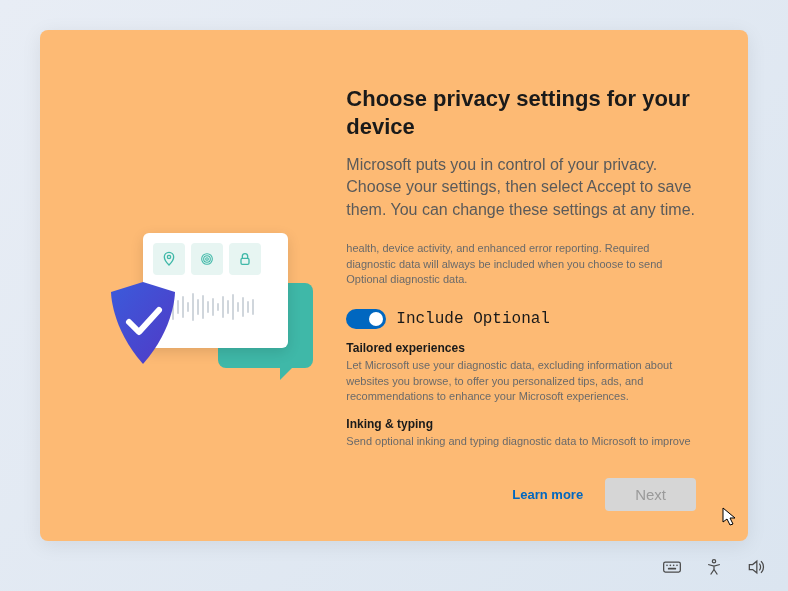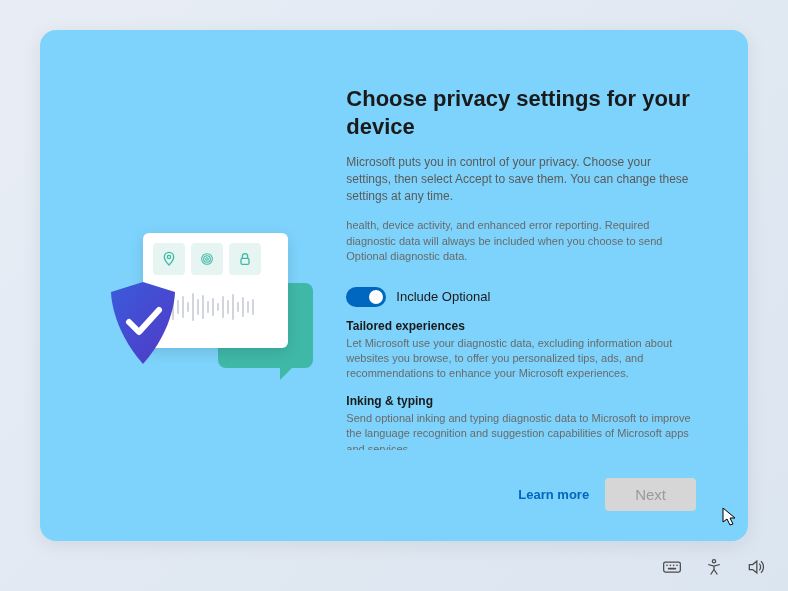--- a/index.html
+++ b/index.html
@@ -14,22 +14,22 @@
       background: linear-gradient(135deg, #e8edf5 0%, #dbe5f0 100%);
       position: relative;
       overflow: hidden;
     }
     .panel {
       position: absolute;
       top: 30px;
       left: 40px;
       right: 40px;
       bottom: 50px;
-      background: #7dd3fc;
-      border-radius: 16px;
+      background: #fdba74;
+      border-radius: 8px;
       box-shadow: 0 4px 20px rgba(0,0,0,0.08);
       display: flex;
       padding: 55px 50px 30px 30px;
     }
     .left-col {
       width: 44%;
       display: flex;
       align-items: center;
       justify-content: center;
       padding-top: 40px;
@@ -110,24 +110,24 @@
     }
     .shield svg { width: 100%; height: 100%; }
     .title {
       font-size: 22px;
       font-weight: 600;
       color: #1a1a1a;
       line-height: 1.25;
       margin-bottom: 14px;
     }
     .subtitle {
-      font-size: 12px;
+      font-size: 16px;
       color: #5a5a5a;
       line-height: 1.4;
-      margin-bottom: 14px;
+      margin-bottom: 20px;
     }
     .scroll-area {
       flex: 1;
       overflow: hidden;
       position: relative;
     }
     .section-partial {
       font-size: 11px;
       color: #6a6a6a;
       line-height: 1.4;
@@ -165,28 +165,29 @@
       content: '';
       position: absolute;
       right: 3px;
       top: 3px;
       width: 14px;
       height: 14px;
       background: #fff;
       border-radius: 50%;
     }
     .toggle-label {
-      font-size: 13px;
+      font-size: 16px;
       color: #1a1a1a;
+      font-family: Liberation Mono, monospace;
     }
     .footer {
       display: flex;
       justify-content: flex-end;
       align-items: center;
-      gap: 16px;
+      gap: 22px;
       margin-top: 28px;
       padding-right: 2px;
     }
     .learn-link {
       color: #0067c0;
       font-size: 13px;
       font-weight: 600;
       cursor: pointer;
     }
     .next-btn {

